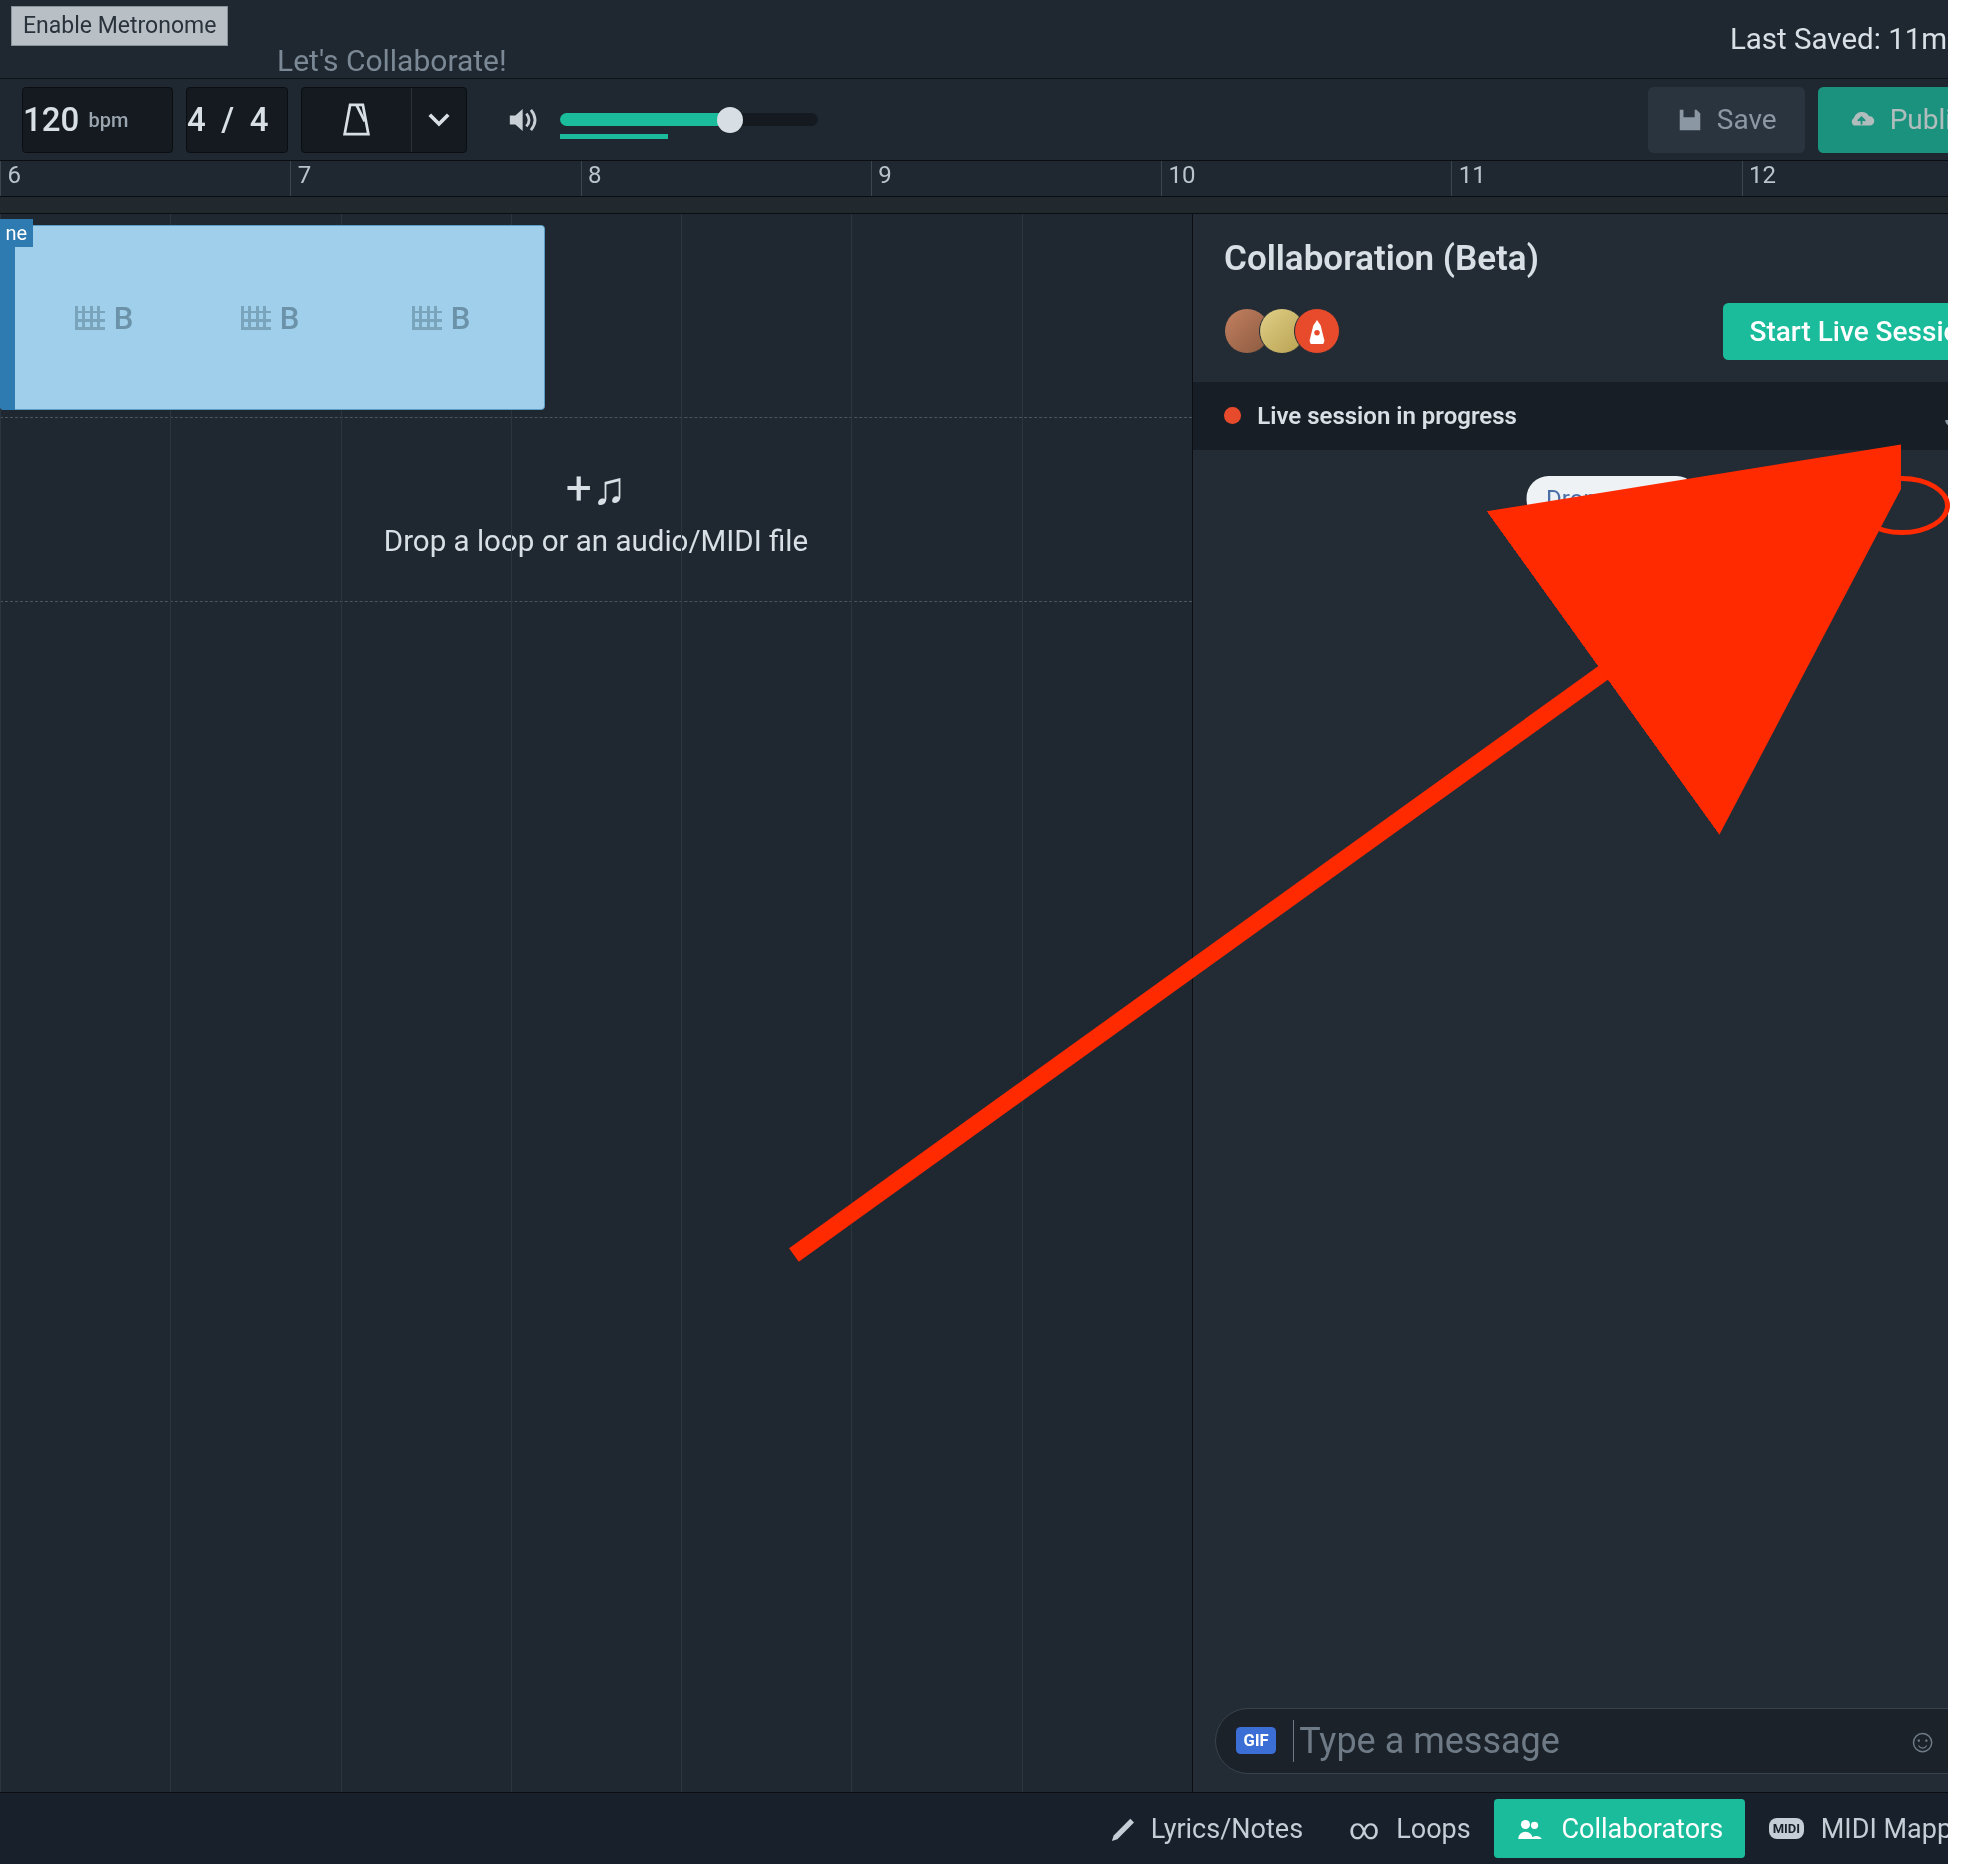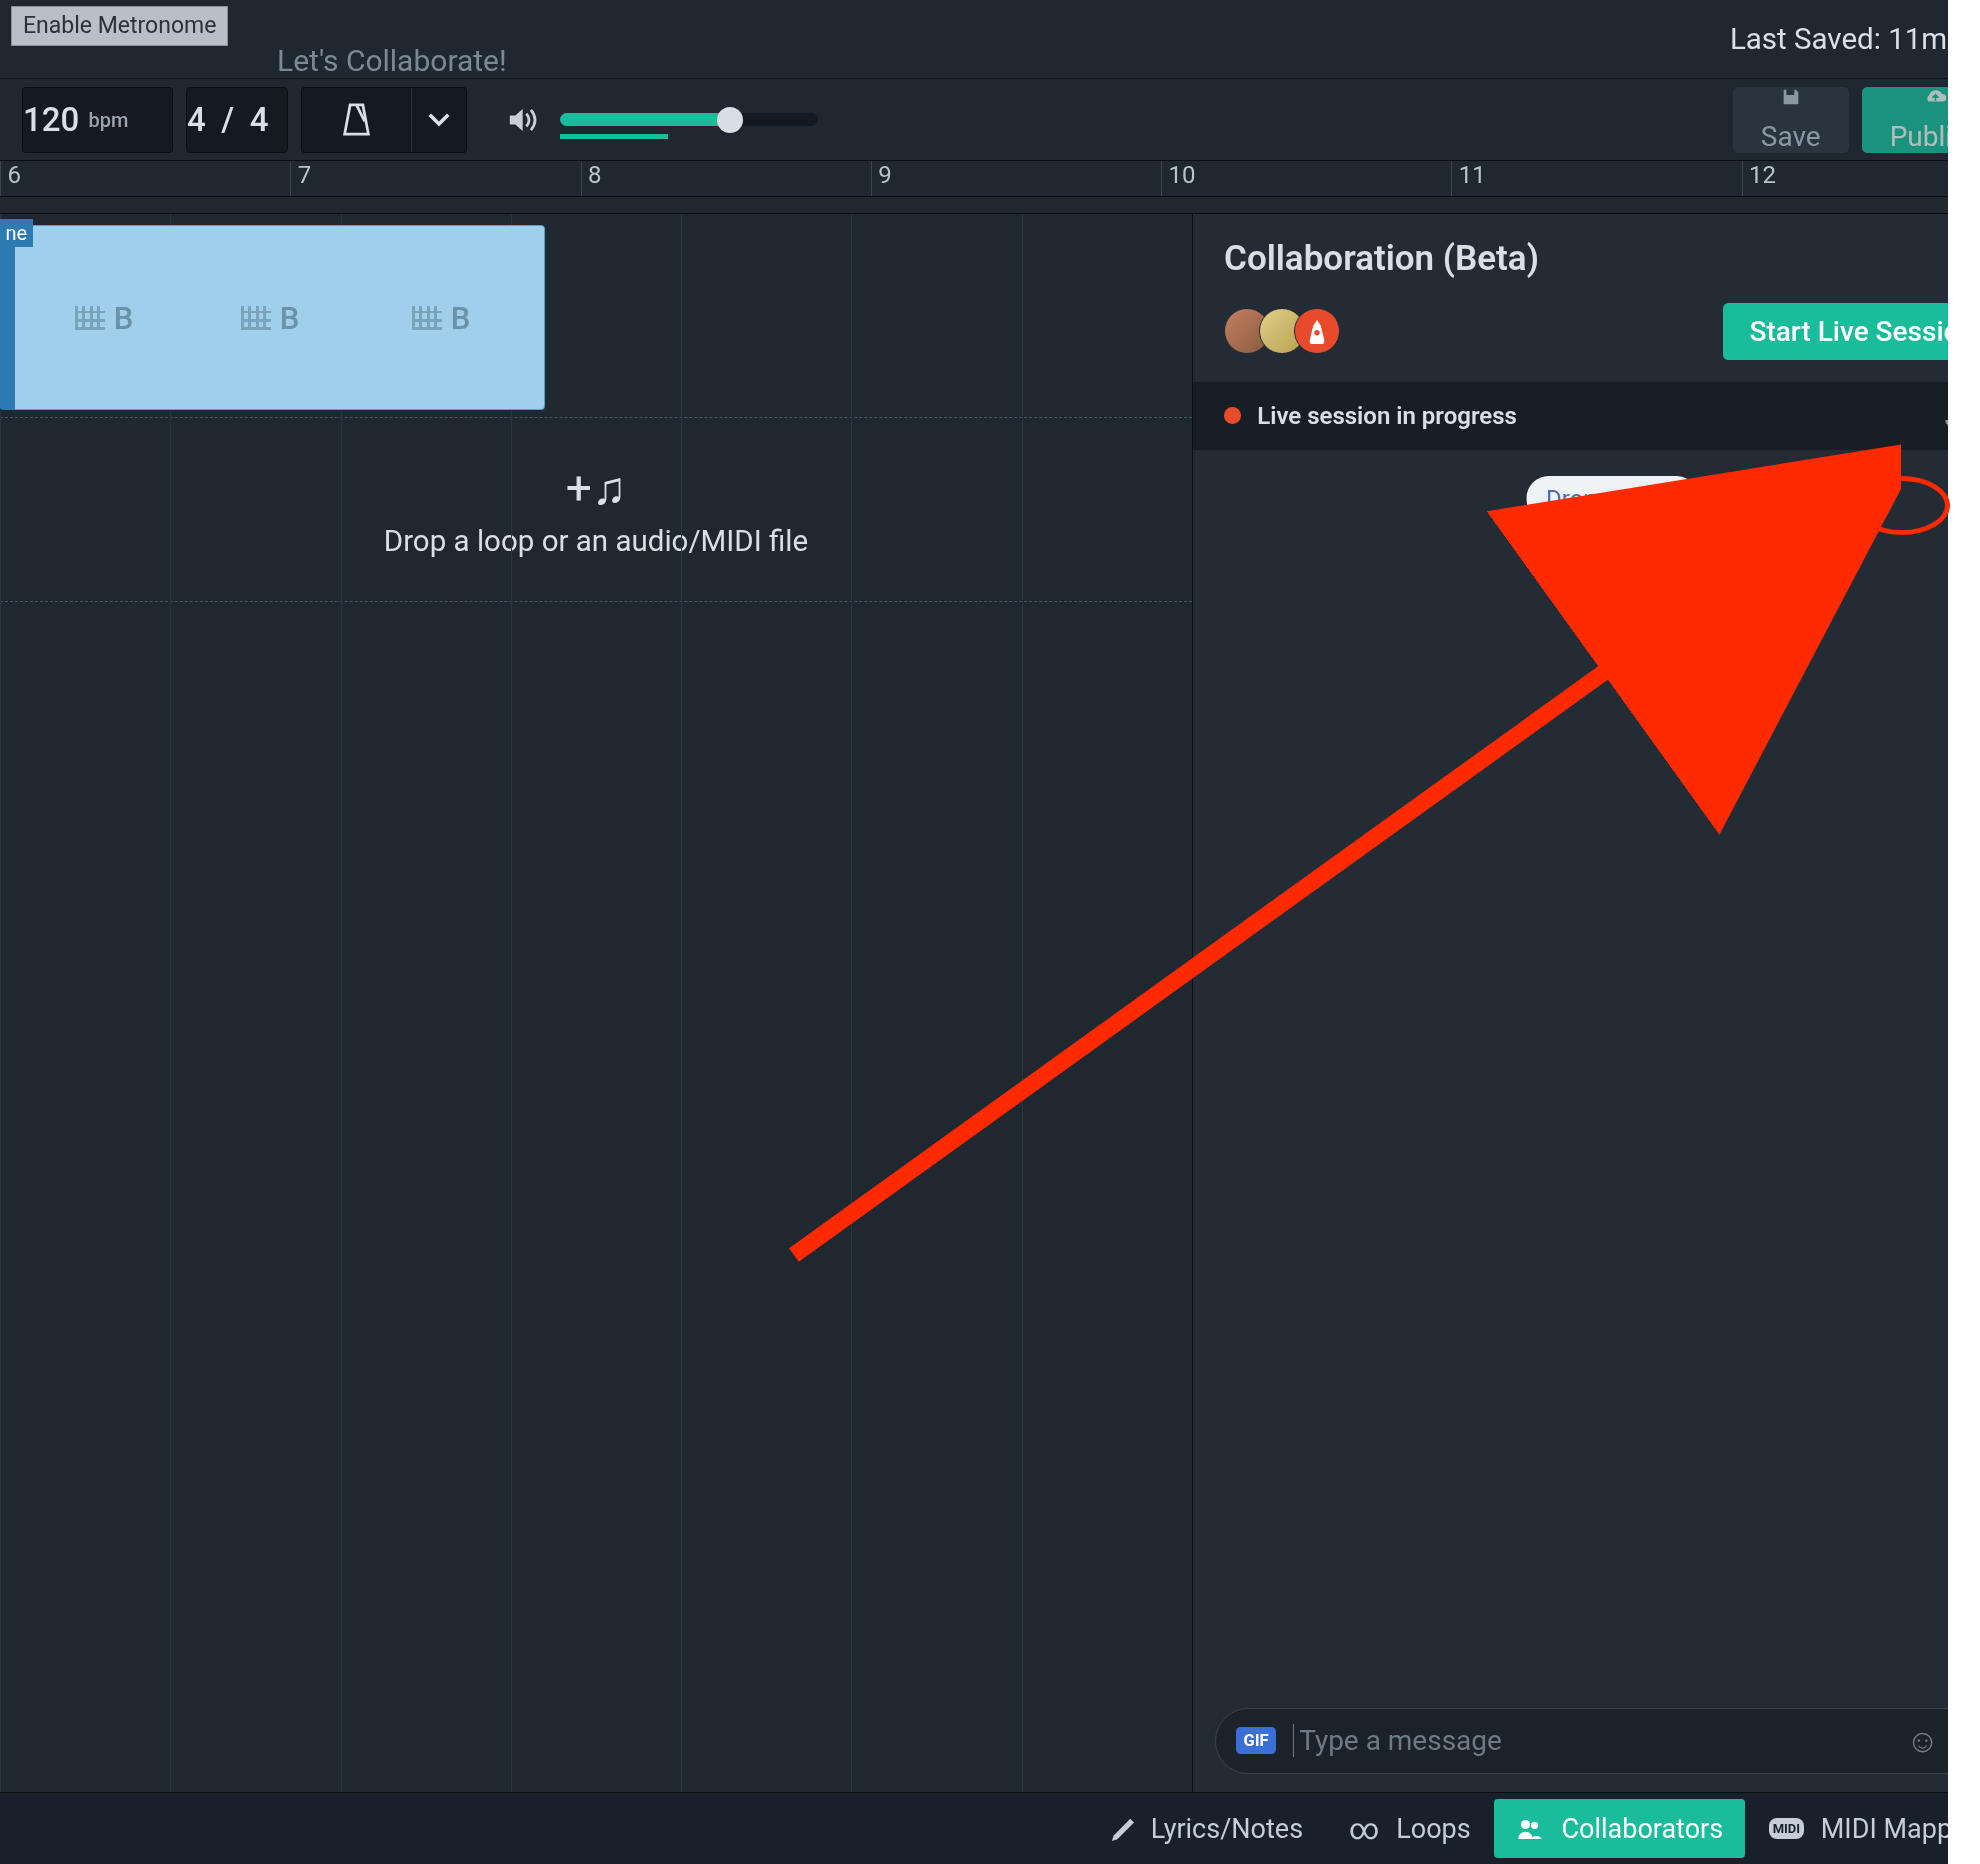--- a/index.html
+++ b/index.html
@@ -74,21 +74,21 @@
 }
 .slider-fill { height:100%; width:66%; background:#1abc9c; border-radius:6.5px;}
 .slider-thumb {
   position:absolute; top:50%; left:66%; transform:translate(-50%,-50%);
   width:26px; height:26px; border-radius:50%; background:#d8dfe4;
 }
 .underline { position:absolute; bottom:-13px; left:0; width:42%; height:4.6px; background:#1abc9c;}
 .spacer { flex:1; }
 .btn {
   height:66px; padding:0 28px; display:flex; align-items:center; gap:13px;
-  font-size:28px; border-radius:5.5px; cursor:pointer;flex-direction:column;
+  font-size:28px; border-radius:5.5px; cursor:pointer;
 }
 .btn-save { background:#2a343e; color:#8b97a3; }
 .btn-publish { background:#1abc9c; color:#e9f7f3; opacity:.72; }
 .timeline { height:37px; background:#1f2730; border-top:0.9px solid #0a0e12; border-bottom:0.9px solid #0a0e12; display:flex; position:relative;}
 .timeline .mark { flex:1; font-size:24px; color:#b8c3cc; padding-left:7.4px; position:relative;}
 .timeline .mark::before { content:""; position:absolute; left:0; top:0; bottom:0; width:0.9px; background:#3a4550;}
 .subruler { height:16.6px; background:#22292e; border-bottom:0.9px solid #0a0e12;}
 .main { flex:1; display:flex; }
 .left { flex:1; position:relative; background:#1f2730; overflow:hidden;}
 .track-area { position:relative; height:175px; }
@@ -131,21 +131,21 @@
 .join { font-size:29.5px; color:#8b97a3; position:relative;}
 .join-circle { position:absolute; right:16.6px; top:467px; width:96px; height:59px; border:5.5px solid #ff2a00; border-radius:50%; z-index:20;}
 .chat-area { flex:1; position:relative; background:#232c35; padding-top:26px;}
 .chip { background:#eef2f5; color:#4a6fa8; font-size:24px; padding:9.2px 20px; border-radius:22px; display:inline-block; position:relative; left:50%; transform:translateX(-50%);}
 .chat-input-row { padding:18.5px 22px; }
 .chat-input {
   background:#1b2229; border:0.9px solid #39434d; border-radius:33px;
   height:66px; display:flex; align-items:center; padding:0 20px; gap:16.6px;
 }
 .gif-badge { background:#3b6fd6; color:#fff; font-size:16.6px; font-weight:700; padding:3.7px 7.4px; border-radius:4.6px;}
-.chat-field { flex:1; color:#6e7a86; font-size:28px; border-left:1.8px solid #6e7a86; padding-left:5.5px;}
+.chat-field { flex:1; color:#6e7a86; font-size:36px; border-left:1.8px solid #6e7a86; padding-left:5.5px;}
 .emoji { color:#6e7a86; font-size:33px;}
 .send { color:#3a4550; font-size:33px;}
 .bottom-tabs {
   height:72px; display:flex; justify-content:flex-end; align-items:center;
   background:#18212b; border-top:0.9px solid #0a0e12; padding:0 7.4px; gap:1.8px;
 }
 .tab { height:59px; padding:0 22px; display:flex; align-items:center; gap:17px; font-size:27px; color:#c5ced6; border-radius:3.7px;}
 .tab.active { background:#1abc9c; color:#fff;}
 .tab-icon { font-size:24px;}
 svg.arrow-svg { position:absolute; top:443px; left:757px; width:1144px; height:849px; z-index:15;}

